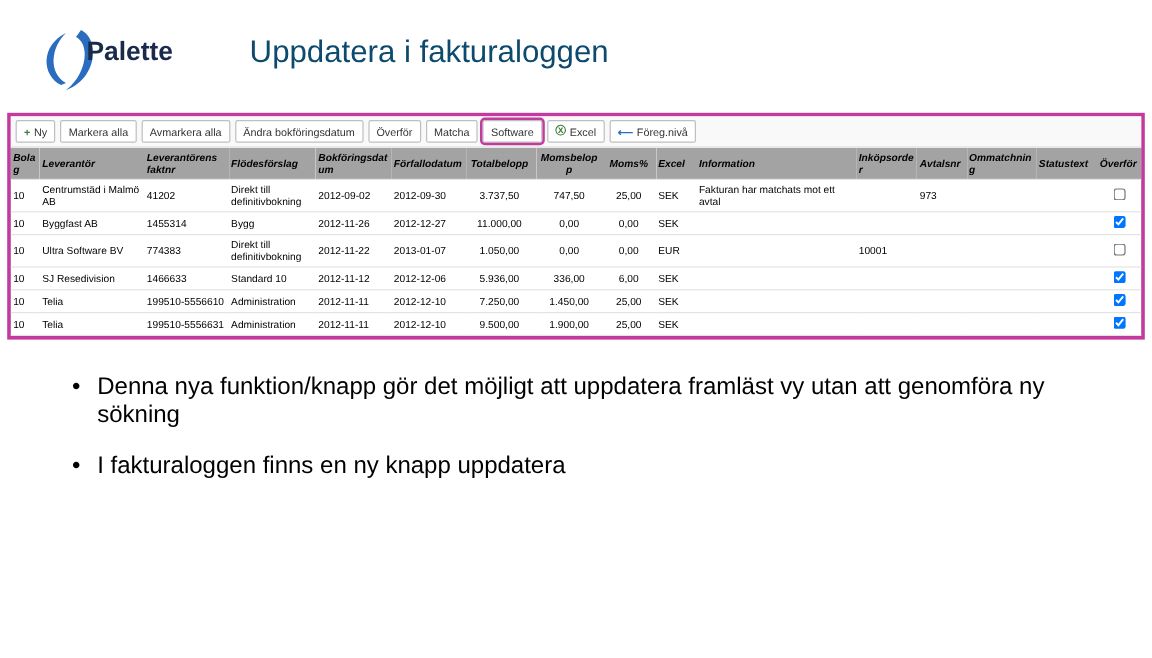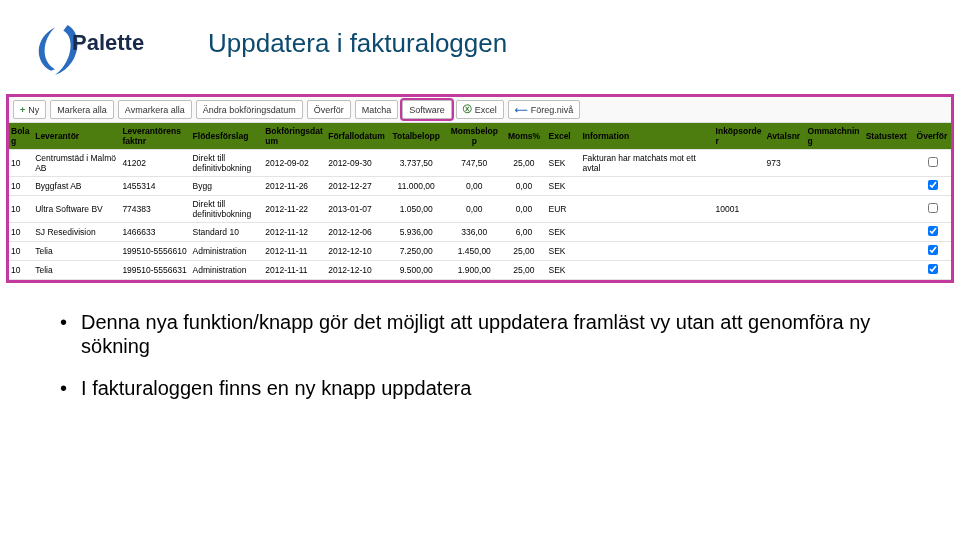--- a/index.html
+++ b/index.html
@@ -84,21 +84,22 @@
     padding: 3px 2px;
     border-bottom: 1px solid #e3e3e3;
     vertical-align: middle;
     overflow: hidden;
     white-space: normal;
     word-wrap: break-word;
   }
   th {
     font-weight: bold;
     color: #000;
-    background: #4d7c0f;
+    background: #a3a3a3;
+    font-style: italic;
   }
   .num { text-align: center; padding-right: 6px; }
   .chk { text-align: center; }
   input[type=checkbox] { width: 10px; height: 10px; }
   .content {
     position: absolute;
     left: 60px;
     top: 310px;
     width: 830px;
     font-size: 20px;

